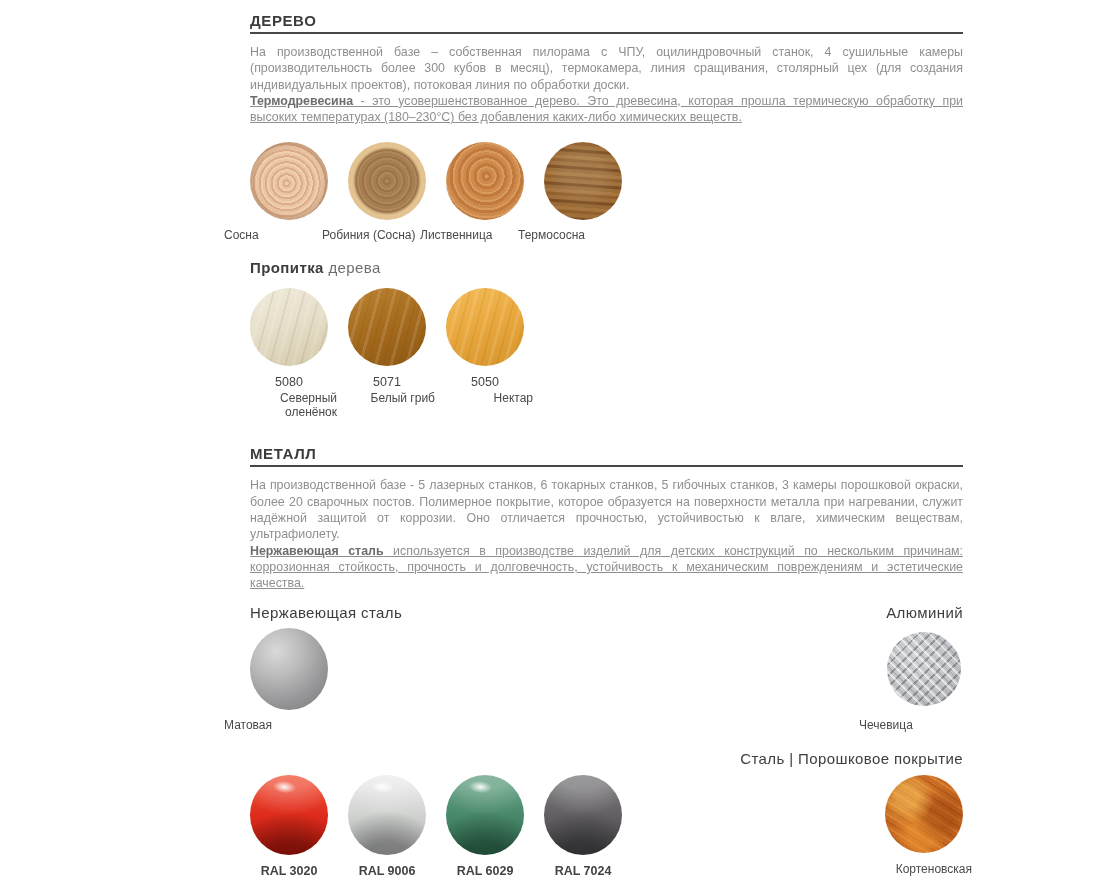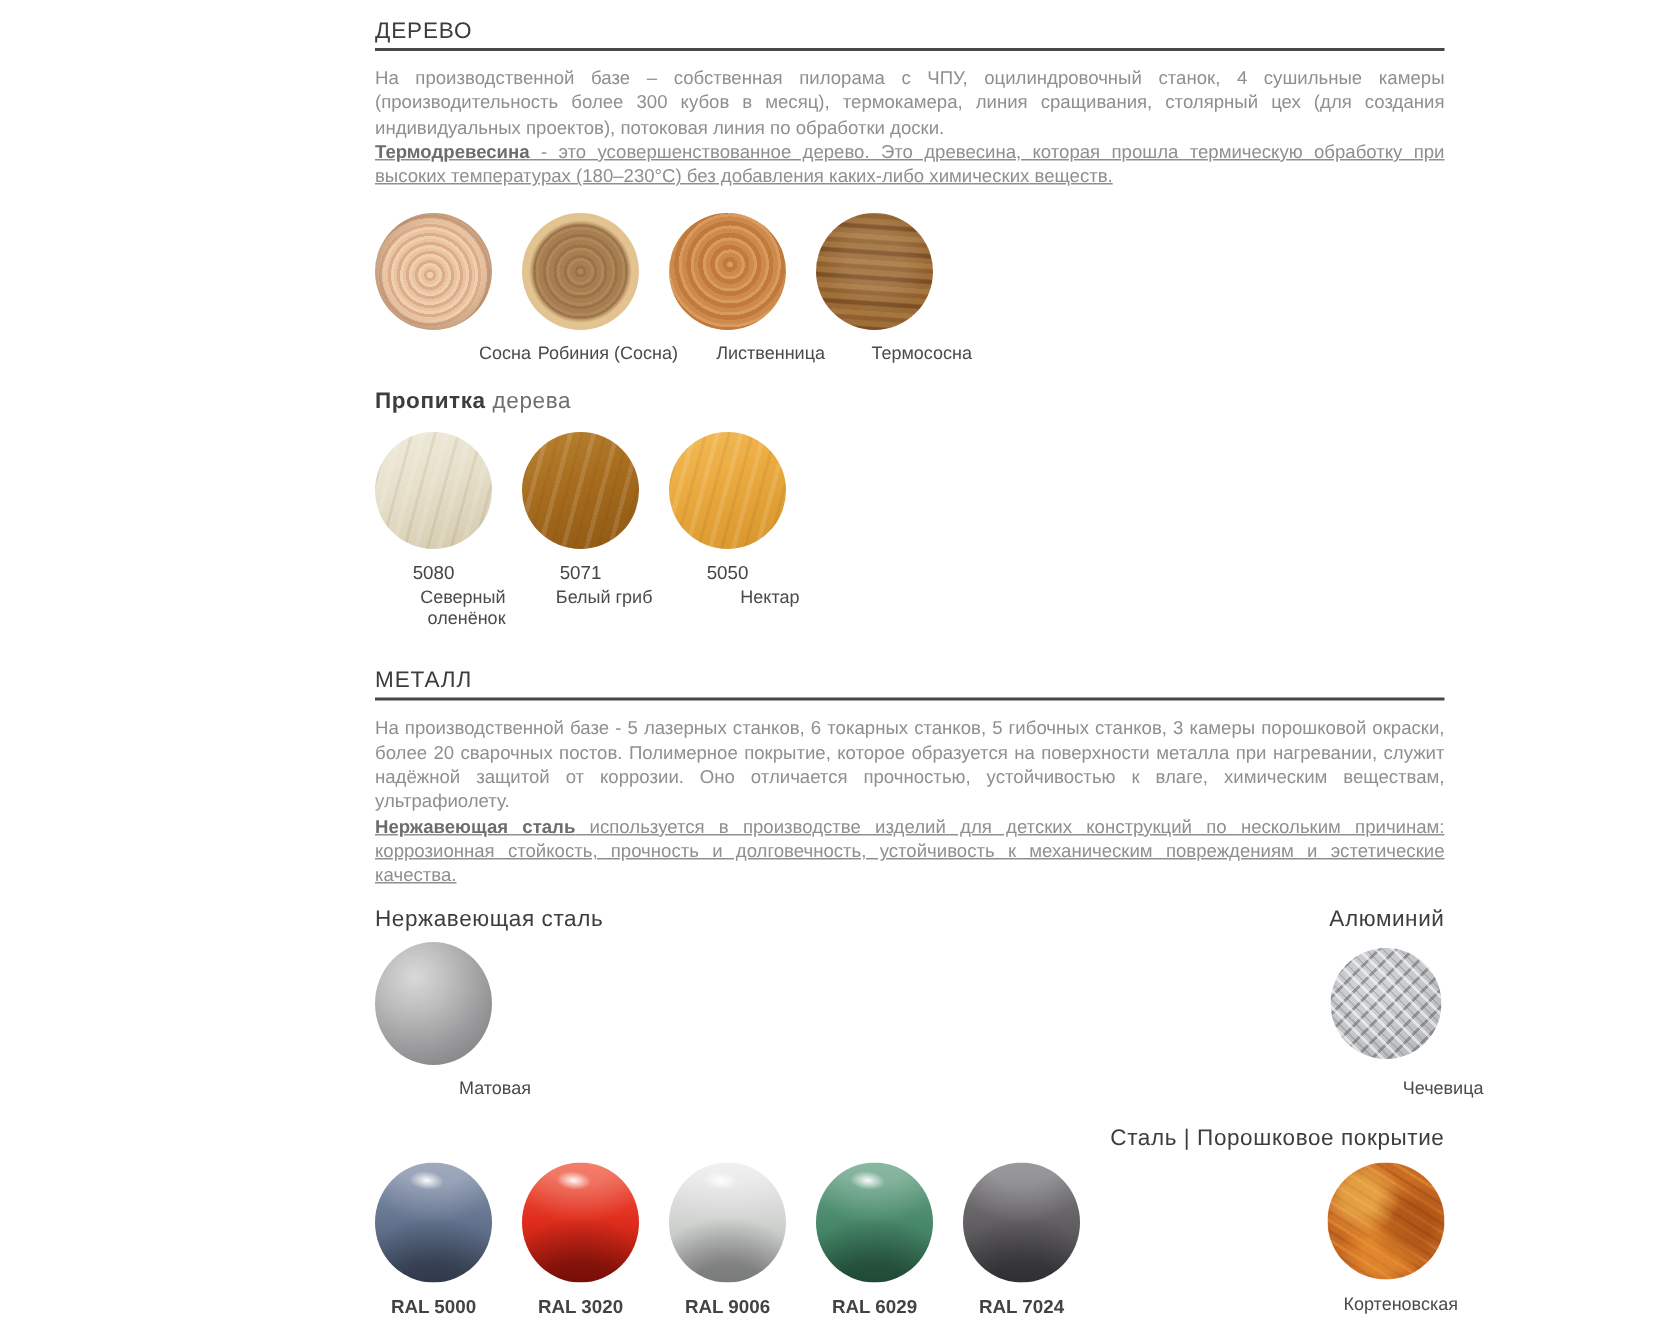--- a/index.html
+++ b/index.html
@@ -1,39 +1,39 @@
 <!DOCTYPE html>
 <html><head>
 <meta charset="utf-8">
 <style>
   * { margin:0; padding:0; box-sizing:border-box; }
   html,body { width:1110px; height:879px; background:#ffffff; overflow:hidden;
               font-family:"Liberation Sans", sans-serif; }
   .content { position:absolute; left:250px; top:0; width:713px; padding-top:12px; }
 
   
-  .sec-title { font-size:15px; font-weight:400; letter-spacing:.6px; color:#3c3c3c;
+  .sec-title { font-size:15px; font-weight:700; letter-spacing:.6px; color:#3c3c3c;
                padding-bottom:3px; border-bottom:2px solid #474747; }
   .body { margin-top:10px; font-size:12.4px; line-height:16.3px; color:#8f8f8f;
           text-align:justify; }
   .body.cont { margin-top:0;text-decoration:underline; }
   .term { font-weight:700; color:#6d6d6d; }
   .sub-title { margin-top:9px; font-size:15px; font-weight:700; letter-spacing:.4px; color:#3d3d3d; }
   .sub-title .light { font-weight:400; color:#6e6e6e; }
   .split { display:flex; justify-content:space-between; align-items:baseline; }
   .plain { font-weight:400; }
 
   
   .row { display:flex; gap:20px; align-items:flex-start; margin-top:12px; }
   .cell { width:78px; flex:0 0 auto; text-align:center; position:relative; }
   .push { margin-left:auto; }
   .sw { width:78px; height:78px; border-radius:50%; position:relative; }
   .sw.tall { height:82px; }
   .lbl { margin-top:8px; font-size:12px; color:#4a4a4a; white-space:nowrap;
-         width:130px; margin-left:-26px; text-align:right; }
+         width:130px; margin-left:-26px; text-align:left; }
   .lbl-code { margin-top:9px; font-size:12.5px; color:#464646; }
   .lbl-code.heavy { font-weight:700; color:#434343; }
   .lbl-name { margin-top:2px; font-size:12px; line-height:14px; color:#4a4a4a;
               width:96px; margin-left:-9px; text-align:right; }
 
   
   .sw.pine { background:
     radial-gradient(circle at 50% 50%, rgba(0,0,0,0) 58%, rgba(136,94,62,.45) 72%, rgba(201,150,109,.9) 76%, rgba(226,186,148,.95) 82%, rgba(160,113,76,.8) 96%, rgba(120,82,52,.9) 100%),
     repeating-radial-gradient(circle at 47% 53%, #f0cfae 0 2px, #ddad8b 2px 4px, #e9c4a2 4px 6px); }
   .sw.robinia { background:
@@ -149,25 +149,20 @@
       <div class="cell push">
         <div class="sw checker"></div>
         <div class="lbl" style="margin-top:12px;">Чечевица</div>
       </div>
     </div>
 
     <h3 class="sub-title plain" style="margin-top:18px;text-align:right;">Сталь | Порошковое покрытие</h3>
 
     <div class="row" style="margin-top:8px;">
       <div class="cell">
-        <div class="sw paint gloss" style="--c: #64748f; --cl: #8593ac; --cd: #46536c;"></div>
-        <div class="lbl-code heavy">RAL 5000</div>
-
-      </div>
-      <div class="cell">
         <div class="sw paint gloss" style="--c: #e02d1d; --cl: #f25a40; --cd: #ad1409;"></div>
         <div class="lbl-code heavy">RAL 3020</div>
 
       </div>
       <div class="cell">
         <div class="sw paint gloss" style="--c: #d2d4d2; --cl: #eceded; --cd: #adafae;"></div>
         <div class="lbl-code heavy">RAL 9006</div>
 
       </div>
       <div class="cell">

